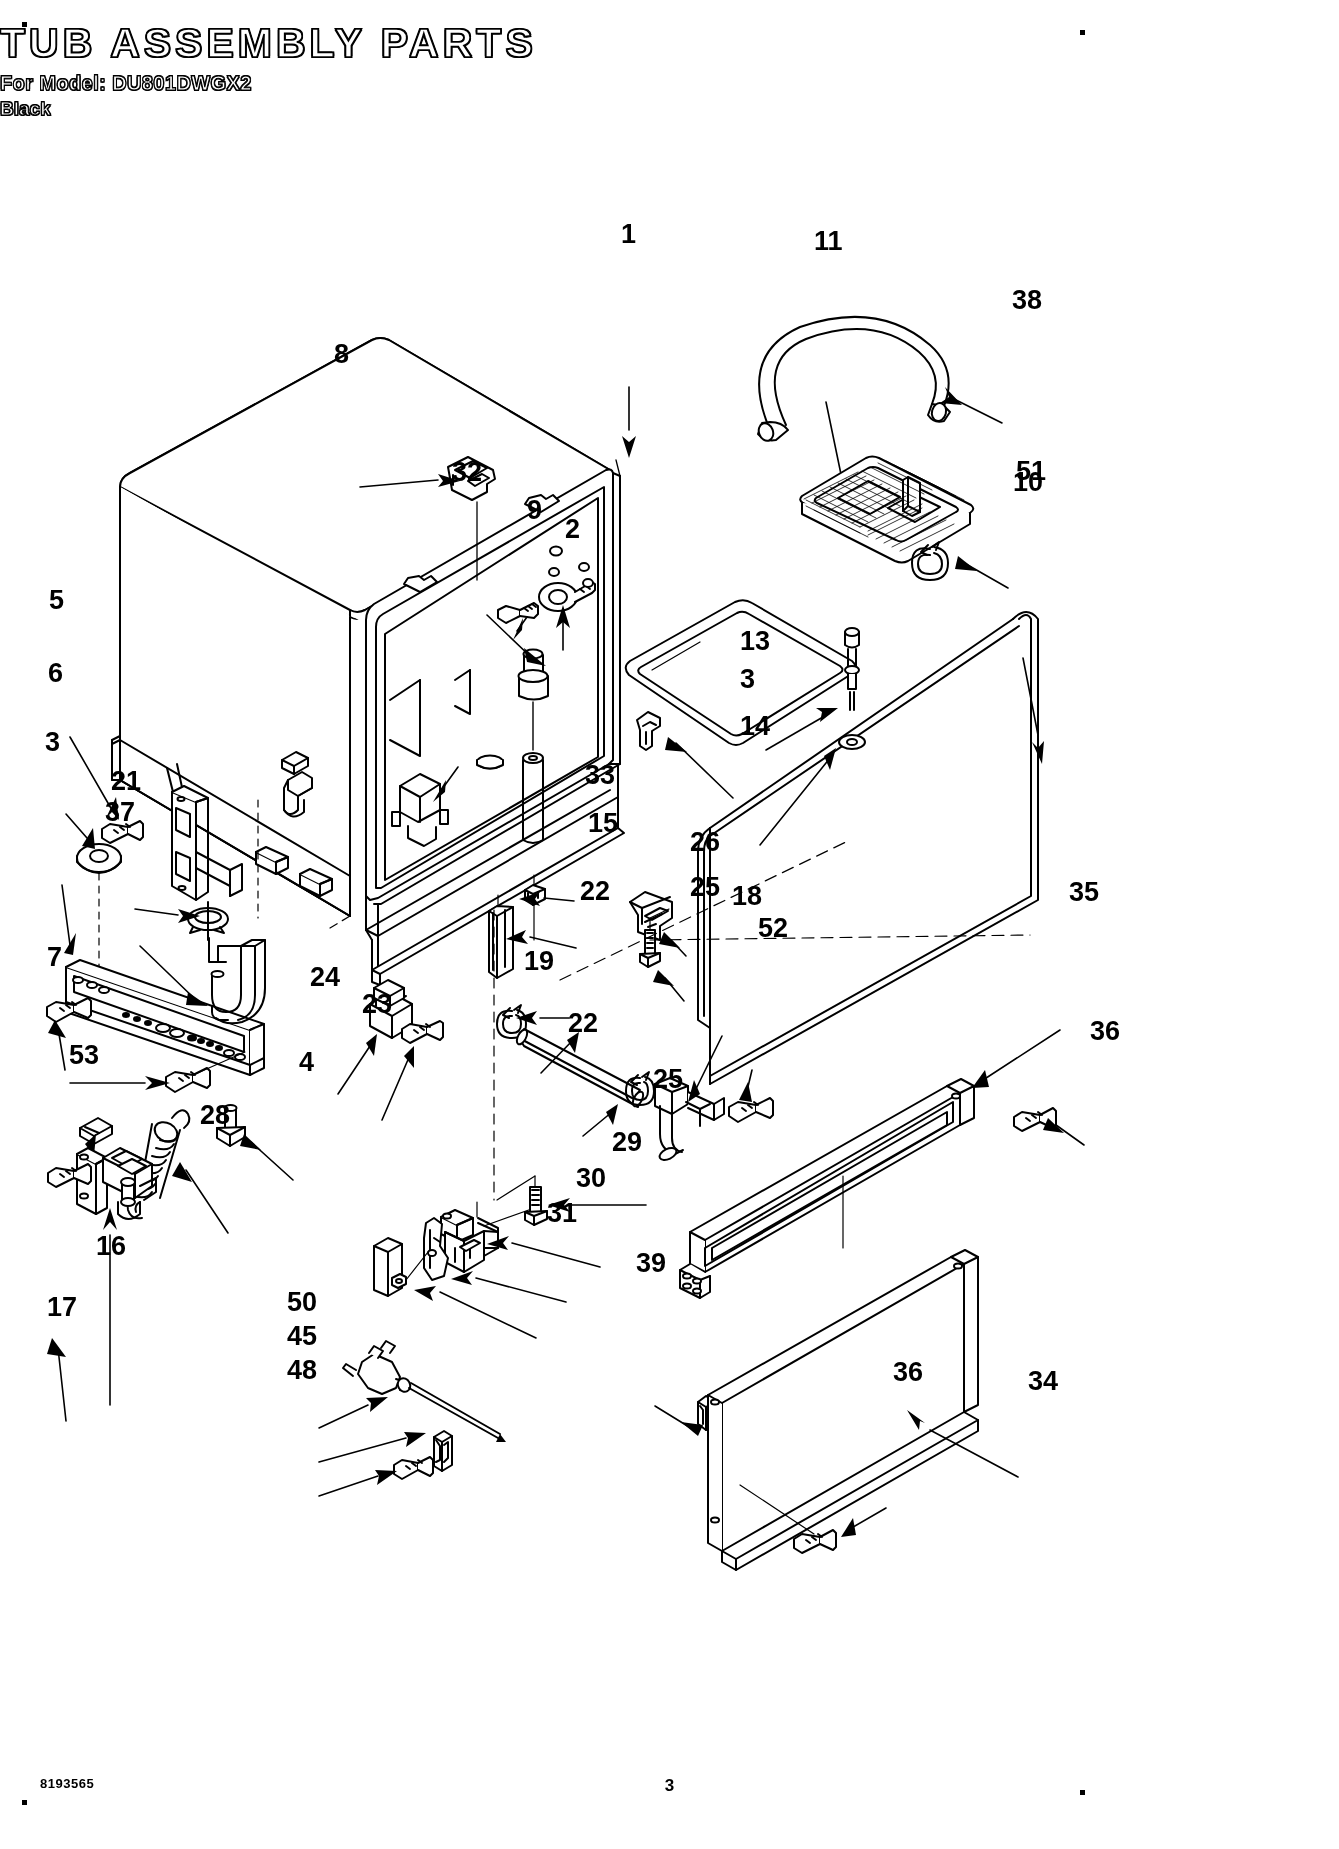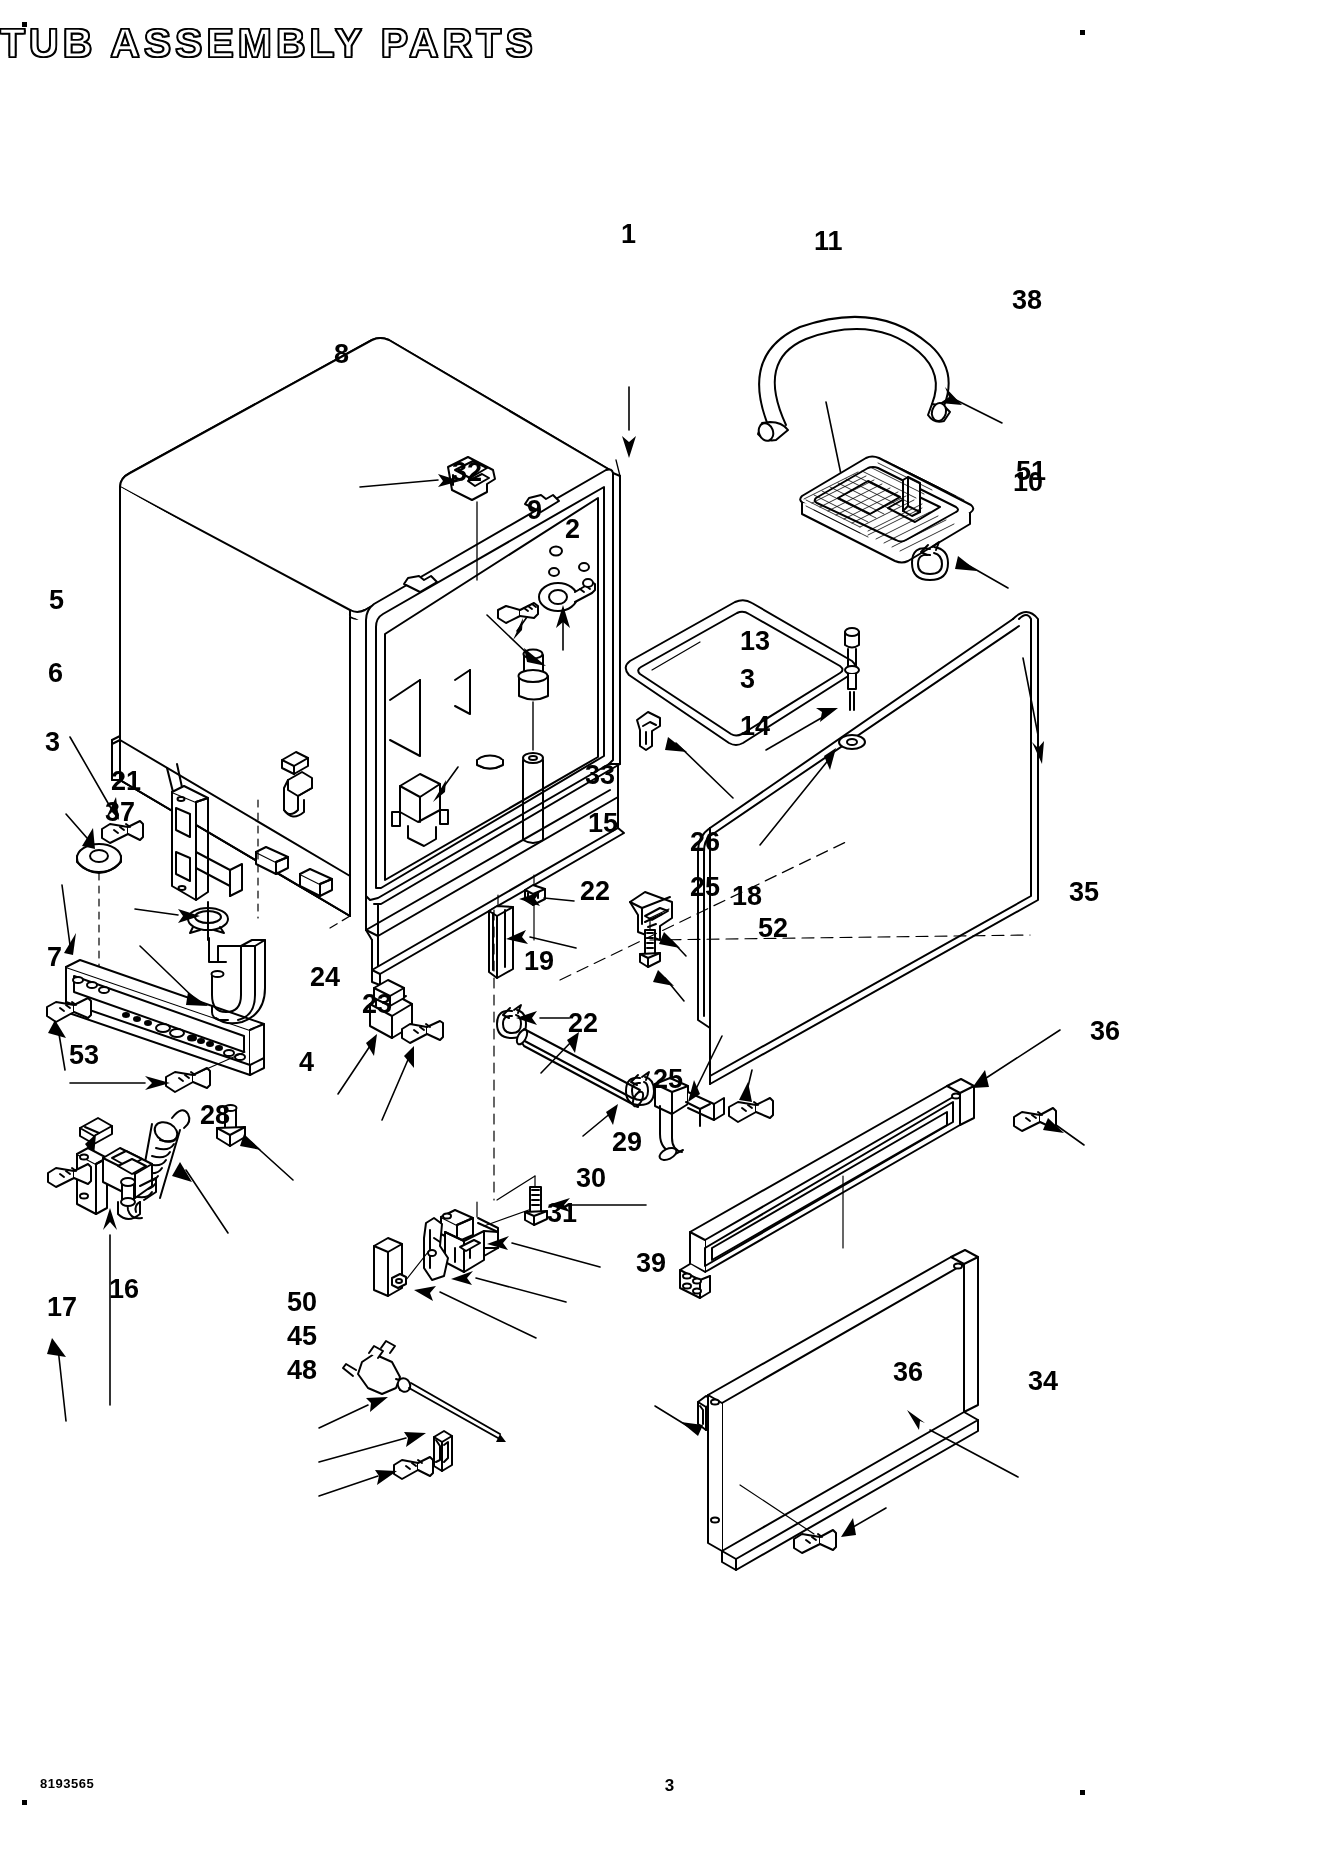--- a/index.html
+++ b/index.html
@@ -50,20 +50,22 @@
 </head>
 <body>
 
 <div class="regdot" style="left:22px;top:22px;"></div>
 <div class="regdot" style="left:1080px;top:30px;"></div>
 <div class="regdot" style="left:22px;top:1800px;"></div>
 <div class="regdot" style="left:1080px;top:1790px;"></div>
 
 <div id="header">
   <div id="doc-title">TUB ASSEMBLY PARTS</div>
+  <div id="doc-model">For Model: DU801DWGX2</div>
+  <div id="doc-color">Black</div>
 </div>
 
 <div id="drawing">
 <svg width="1339" height="1620" viewBox="0 0 1339 1620" xmlns="http://www.w3.org/2000/svg">
   <g fill="none" stroke="#000" stroke-width="2" stroke-linejoin="round" stroke-linecap="round">
 
   <g>
 
     <path d="M120 353 L120 347 Q120 338 130 333 L372 200 Q380 196 389 200 L610 330 L610 337 L365 477 Q357 481 350 477 Z" fill="#fff"></path>
     <path d="M120 347 Q120 338 130 333 L372 200 Q380 196 389 200 L610 330 L365 470 Q357 474 350 470 Z" fill="#fff"></path>
@@ -759,21 +761,21 @@
     <div class="callout" style="left: 310px; top: 964px;">24</div>
     <div class="callout" style="left: 362px; top: 991px;">23</div>
     <div class="callout" style="left: 299px; top: 1049px;">4</div>
     <div class="callout" style="left: 69px; top: 1042px;">53</div>
     <div class="callout" style="left: 200px; top: 1102px;">28</div>
     <div class="callout" style="left: 653px; top: 1066px;">25</div>
     <div class="callout" style="left: 612px; top: 1129px;">29</div>
     <div class="callout" style="left: 576px; top: 1165px;">30</div>
     <div class="callout" style="left: 547px; top: 1200px;">31</div>
     <div class="callout" style="left: 47px; top: 1294px;">17</div>
-    <div class="callout" style="left: 96px; top: 1276px; margin-left: 13px;">16</div>
+    <div class="callout" style="left: 96px; top: 1233px;">16</div>
     <div class="callout" style="left: 287px; top: 1289px;">50</div>
     <div class="callout" style="left: 287px; top: 1323px;">45</div>
     <div class="callout" style="left: 287px; top: 1357px;">48</div>
     <div class="callout" style="left: 636px; top: 1250px;">39</div>
     <div class="callout" style="left: 1028px; top: 1346px; margin-top: 22px;">34</div>
     <div class="callout" style="left: 893px; top: 1359px;">36</div>
   </div>
 
 <div id="footer-part">8193565</div>
 <div id="footer-page">3</div>

